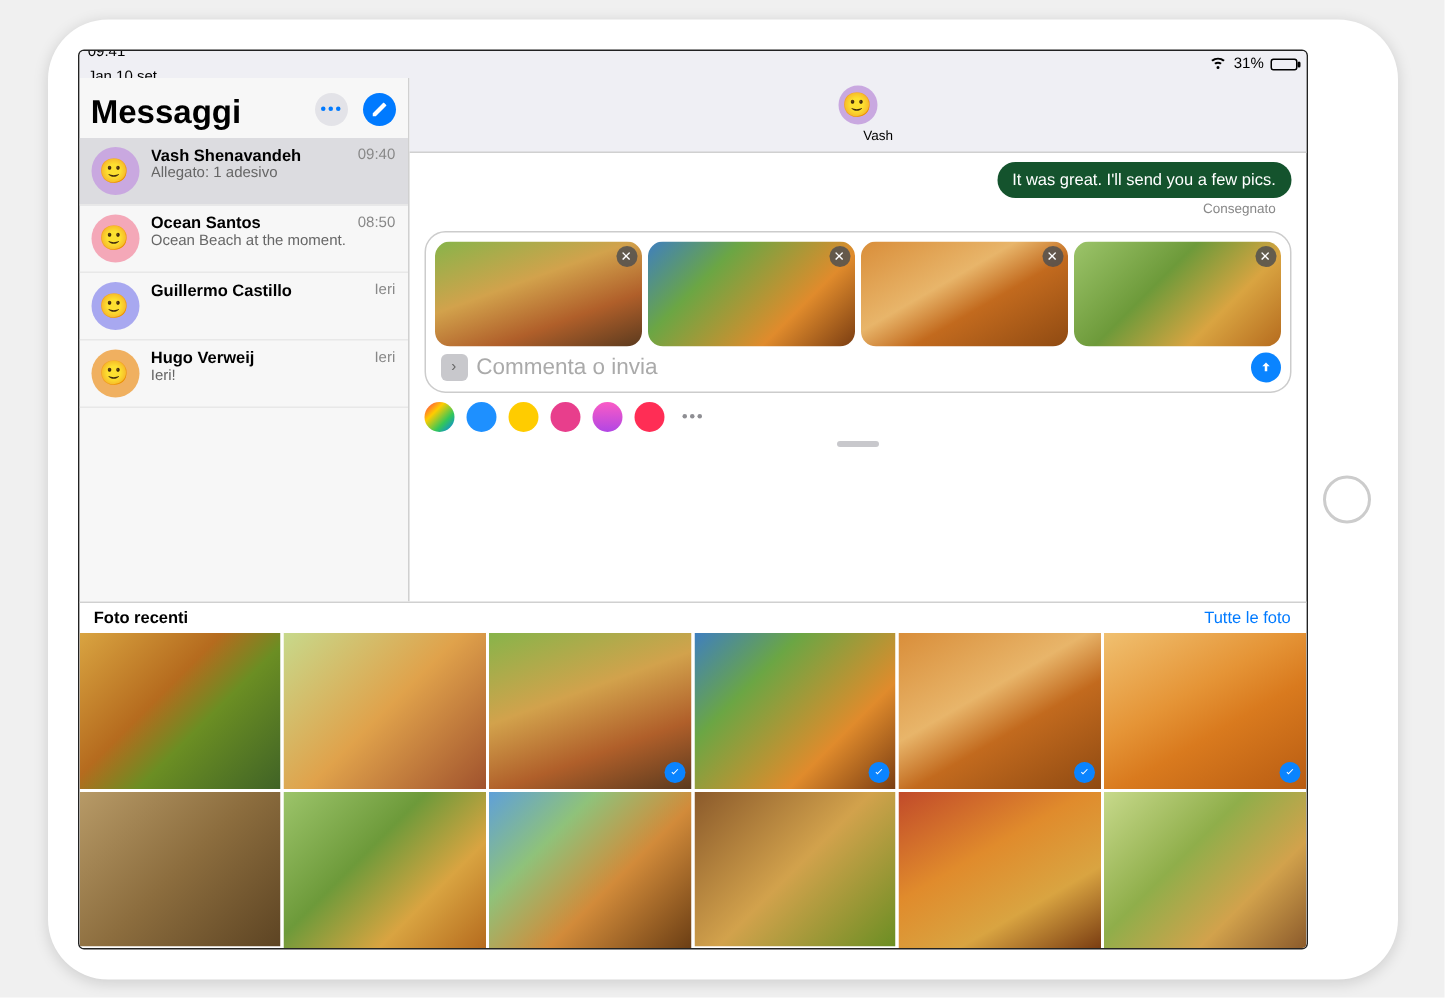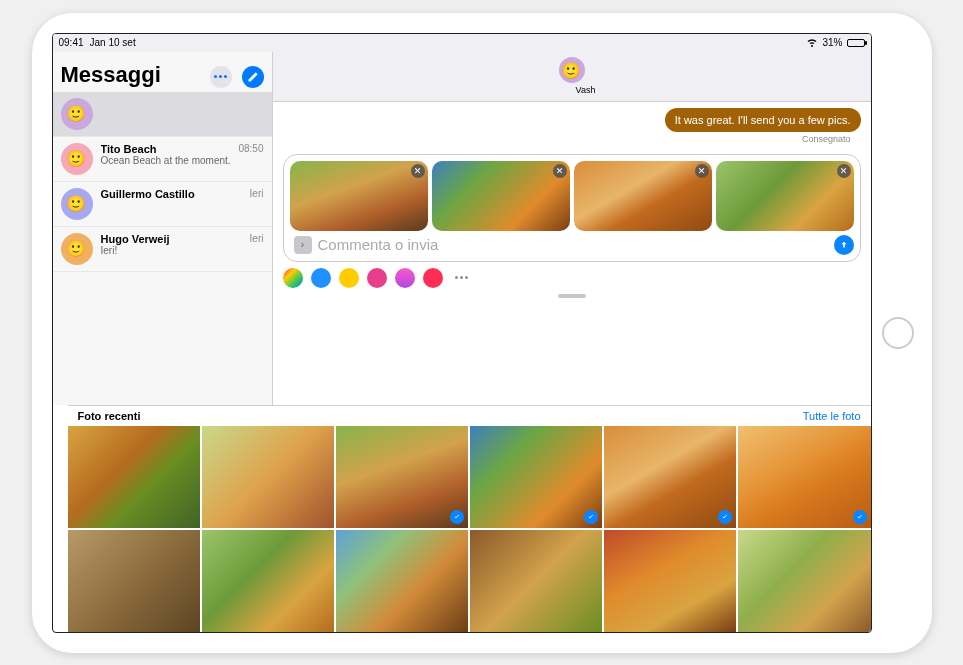--- a/index.html
+++ b/index.html
@@ -18,33 +18,33 @@
 .screen {
   flex: 1; background: #fff; border: 1px solid #222; border-radius: 4px;
   display: flex; flex-direction: column; overflow: hidden; font-size: 11px;
 }
 
 
 .status-bar {
   height: 18px; font-size: 10px; color: #000; display: flex;
   align-items: center; padding: 0 6px; background: #efeff4;
 }
-.status-left { display: flex; gap: 6px; }
+.status-left { display: flex; gap: 6px; flex-direction: column; }
 .status-right { margin-left: auto; display: flex; gap: 4px; align-items: center; }
 .battery { width: 18px; height: 8px; border: 1px solid #000; border-radius: 2px; position: relative; }
 .battery::after { content:""; position:absolute; right:-3px; top:1px; width:2px; height:4px; background:#000; border-radius:1px;}
 .battery-fill { background:#000; height:100%; width:100%; }
 
 
 .app { flex: 1; display: flex; min-height: 0; }
 .sidebar { width: 220px; border-right: 1px solid #d0d0d0; display: flex; flex-direction: column; background:#f7f7f7;}
 .chat-area { flex: 1; display: flex; flex-direction: column; min-width: 0; }
 
 
-.sb-header { padding: 10px 8px 4px; display: flex; align-items: flex-end; gap: 10px; }
+.sb-header { padding: 10px 8px 4px; display: flex; align-items: flex-start; gap: 10px; }
 .sb-title { font-size: 22px; font-weight: 700; flex: 1; }
 .icon-btn { width: 22px; height: 22px; border-radius: 50%; background:#e3e3e8; display:flex;align-items:center;justify-content:center; }
 .icon-btn.blue { background:#007aff; color:#fff;}
 .icon-btn svg { width: 12px; height: 12px; }
 .threedots { display:flex; gap:2px;}
 .threedots span{ width:3px;height:3px;border-radius:50%;background:#007aff;}
 
 
 .convo-list { flex:1; overflow:hidden; }
 .convo {
@@ -66,21 +66,21 @@
   height: 50px; background: #efeff4; border-bottom: 1px solid #d0d0d0;
   display:flex; flex-direction:column; align-items:center; justify-content:center;
 }
 .chat-header .avatar { width:26px; height:26px; }
 .chat-header .hname { font-size:9px; margin-top:2px;margin-left:28px; }
 
 
 .msgs { padding: 6px 10px; }
 .bubble-row { display:flex; justify-content:flex-end; }
 .bubble {
-  background:#a16207; color:#fff; padding:6px 10px; border-radius:14px;
+  background:#14532d; color:#fff; padding:6px 10px; border-radius:14px;
   font-size:11px; max-width: 260px;
 }
 .status-txt { text-align:right; font-size:9px; color:#888; padding-right:10px; margin-top:2px;}
 
 
 .compose-wrap { padding: 4px 10px 2px; }
 .staged { border:1px solid #ccc; border-radius:14px; padding:6px; background:#fff; }
 .staged-thumbs { display:flex; gap:4px; }
 .stg {
   flex:1; height:70px; border-radius:10px; position:relative; overflow:hidden;
@@ -97,21 +97,21 @@
 .send-btn svg{width:10px;height:10px;fill:#fff;}
 
 
 .app-strip { display:flex; gap:8px; padding:4px 10px 6px; align-items:center;}
 .app-dot { width:20px;height:20px;border-radius:50%; display:flex;align-items:center;justify-content:center; font-size:10px; color:#fff;}
 .app-more { display:flex; gap:2px; padding:0 4px;}
 .app-more span{width:3px;height:3px;border-radius:50%;background:#8e8e93;}
 .grabber { width:28px; height:4px; background:#c8c8cc; border-radius:2px; margin:0 auto 2px;}
 
 
-.drawer { border-top:1px solid #d0d0d0; background:#fff;margin-left:15px; }
+.drawer { border-top:1px solid #d0d0d0; background:#fff; }
 .drawer-head { display:flex; padding:4px 10px; font-size:11px;}
 .drawer-head .left { font-weight:600; }
 .drawer-head .right { margin-left:auto; color:#007aff; }
 .grid { display:grid; grid-template-columns: repeat(6,1fr); gap:2px; }
 .cell { aspect-ratio: 1.3/1; position:relative; overflow:hidden; }
 .cell .check {
   position:absolute; bottom:4px; right:4px; width:14px;height:14px;border-radius:50%;
   background:#0a84ff; display:flex;align-items:center;justify-content:center;
 }
 .cell .check svg{width:8px;height:8px;fill:#fff;}
@@ -168,26 +168,33 @@
             </div>
           <div class="icon-btn blue">
             <svg viewBox="0 0 24 24">
                 <path fill="#fff" d="M3 17v4h4L19 9l-4-4L3 17zM21 7l-2 2-4-4 2-2a1 1 0 011 0l3 3a1 1 0 010 1z"></path>
               </svg>
           </div>
         </div>
         <div class="convo-list" id="convo-list">
             <div class="convo selected">
               <div class="avatar" style="background:#c9a8e0">🙂</div>
+              <div class="convo-body">
+                <div class="convo-top">
+                  <div class="convo-name">Vash Shenavandeh</div>
+                  <div class="convo-time">09:40</div>
+                </div>
+                <div class="convo-preview">Allegato: 1 adesivo</div>
+              </div>
             </div>
             <div class="convo">
               <div class="avatar" style="background:#f4a8b8">🙂</div>
               <div class="convo-body">
                 <div class="convo-top">
-                  <div class="convo-name">Tito Beach</div>
+                  <div class="convo-name">Ocean Santos</div>
                   <div class="convo-time">08:50</div>
                 </div>
                 <div class="convo-preview">Ocean Beach at the moment.</div>
               </div>
             </div>
             <div class="convo">
               <div class="avatar" style="background:#a8a8f0">🙂</div>
               <div class="convo-body">
                 <div class="convo-top">
                   <div class="convo-name">Guillermo Castillo</div>

